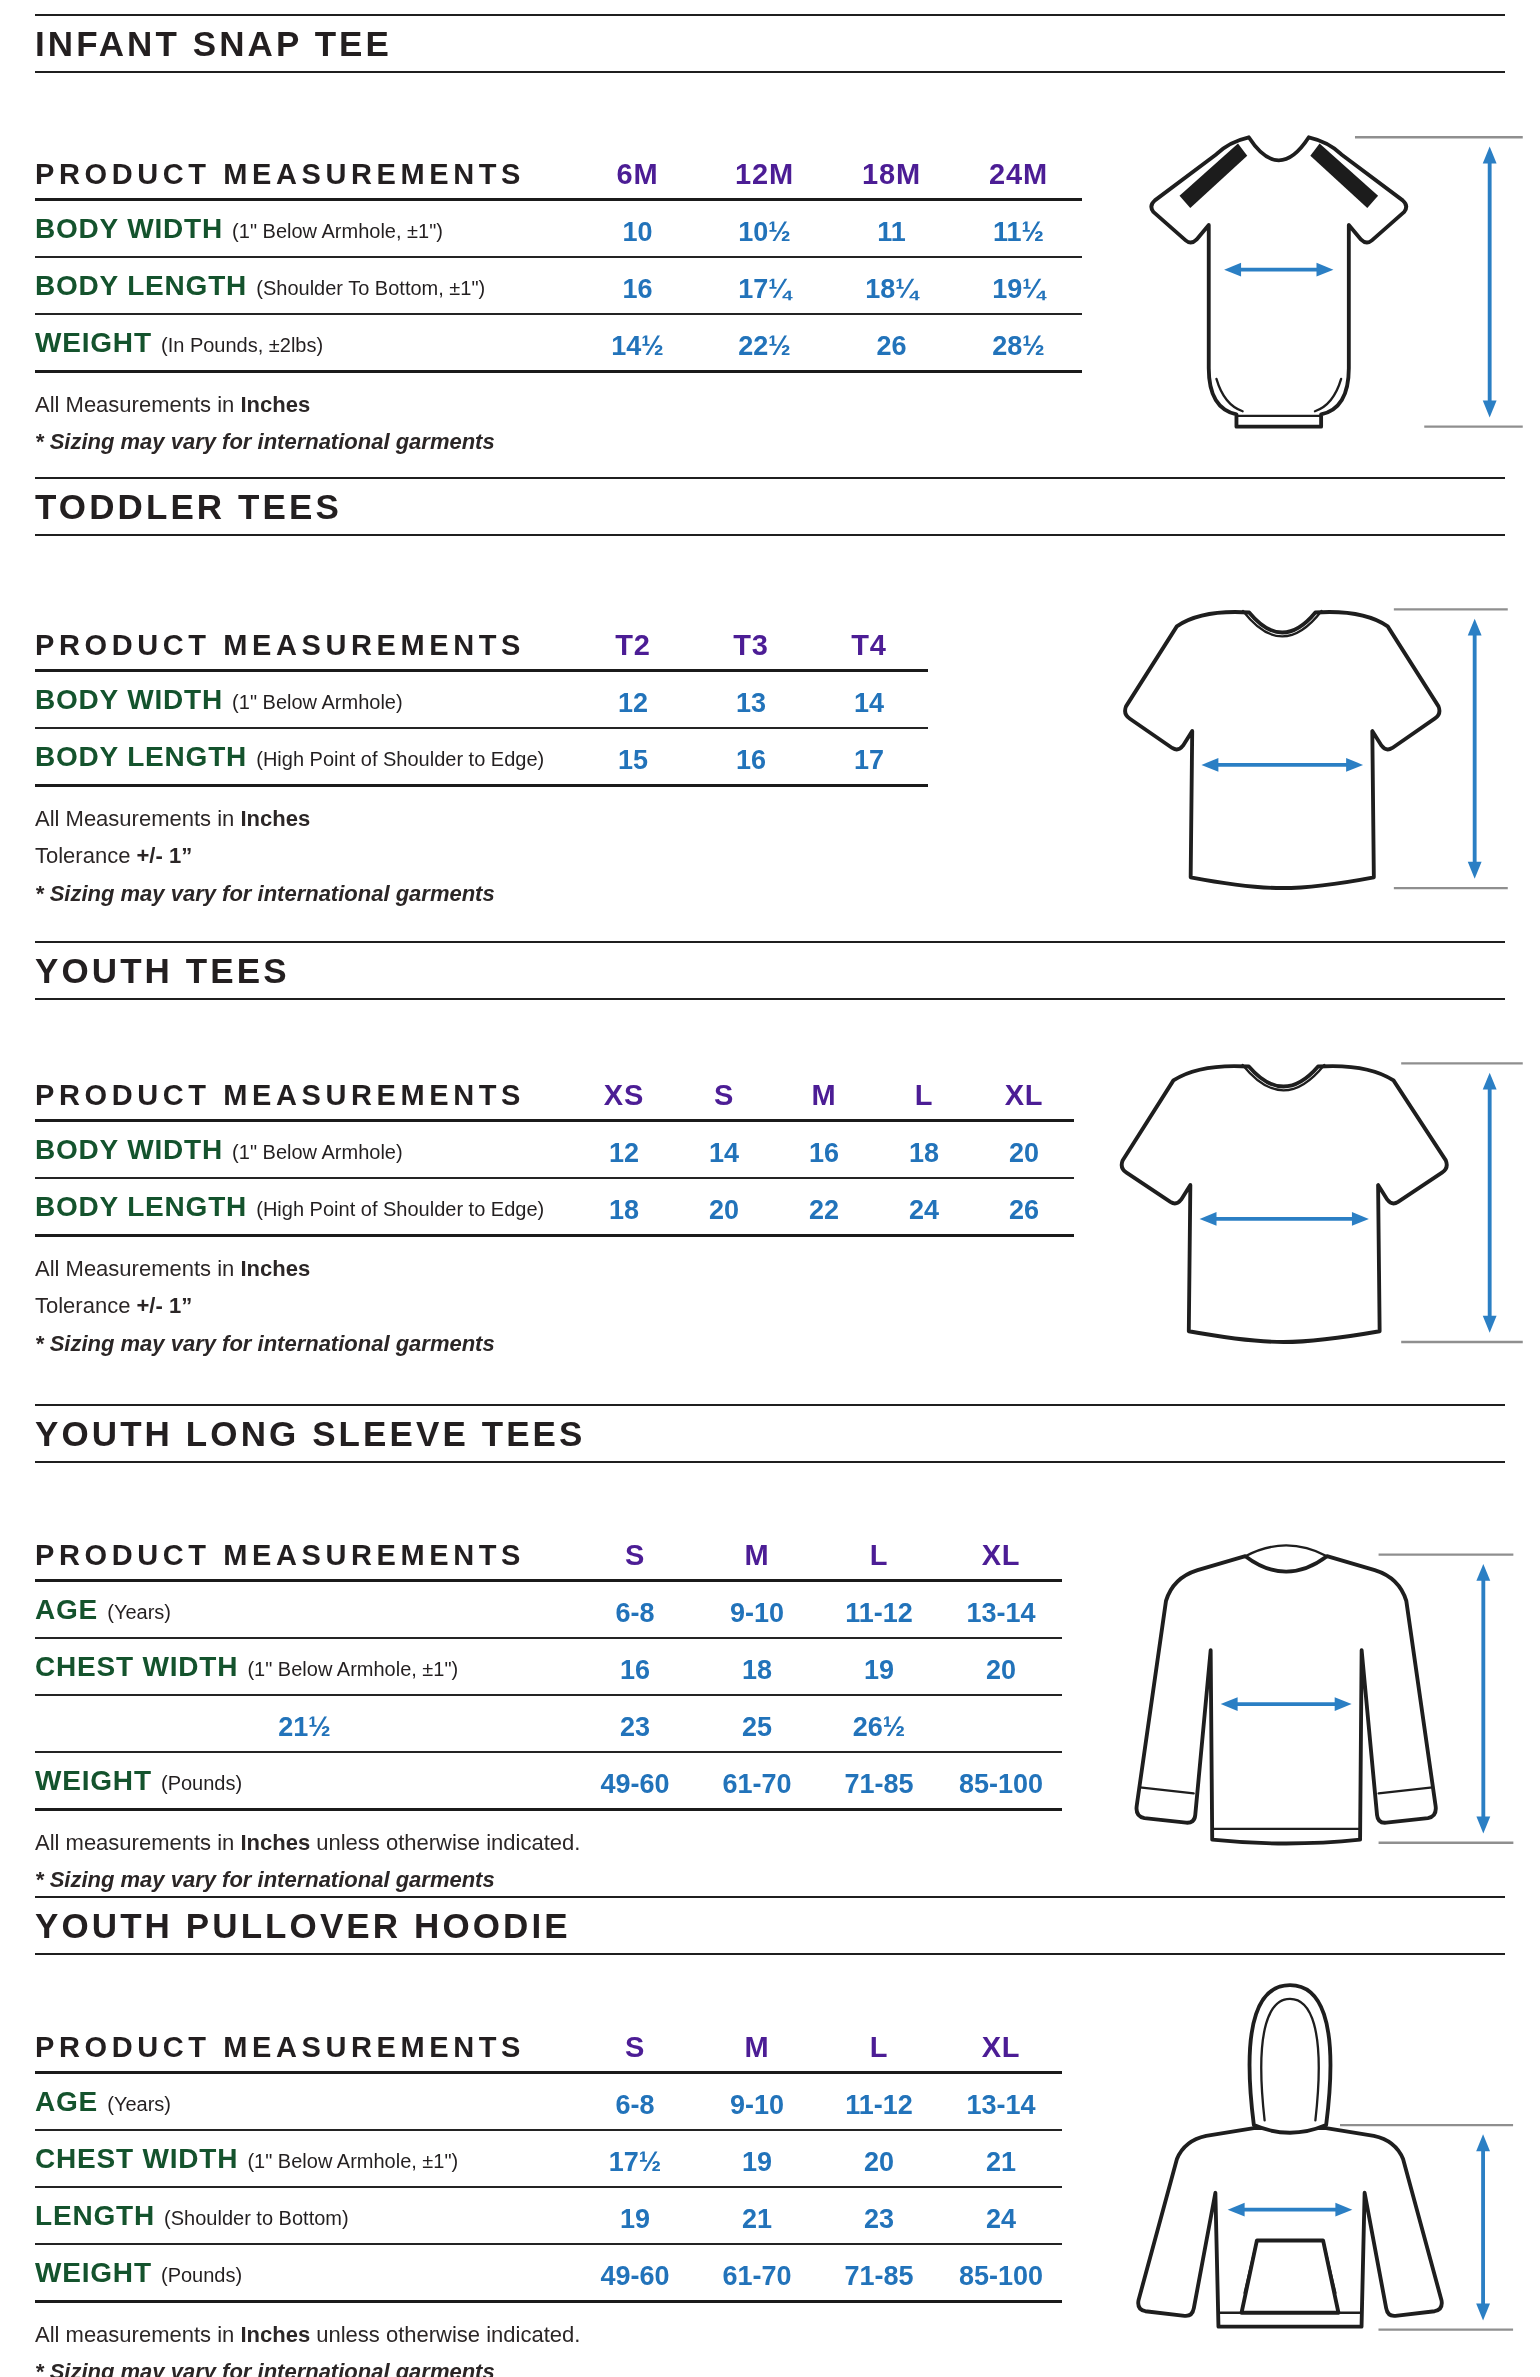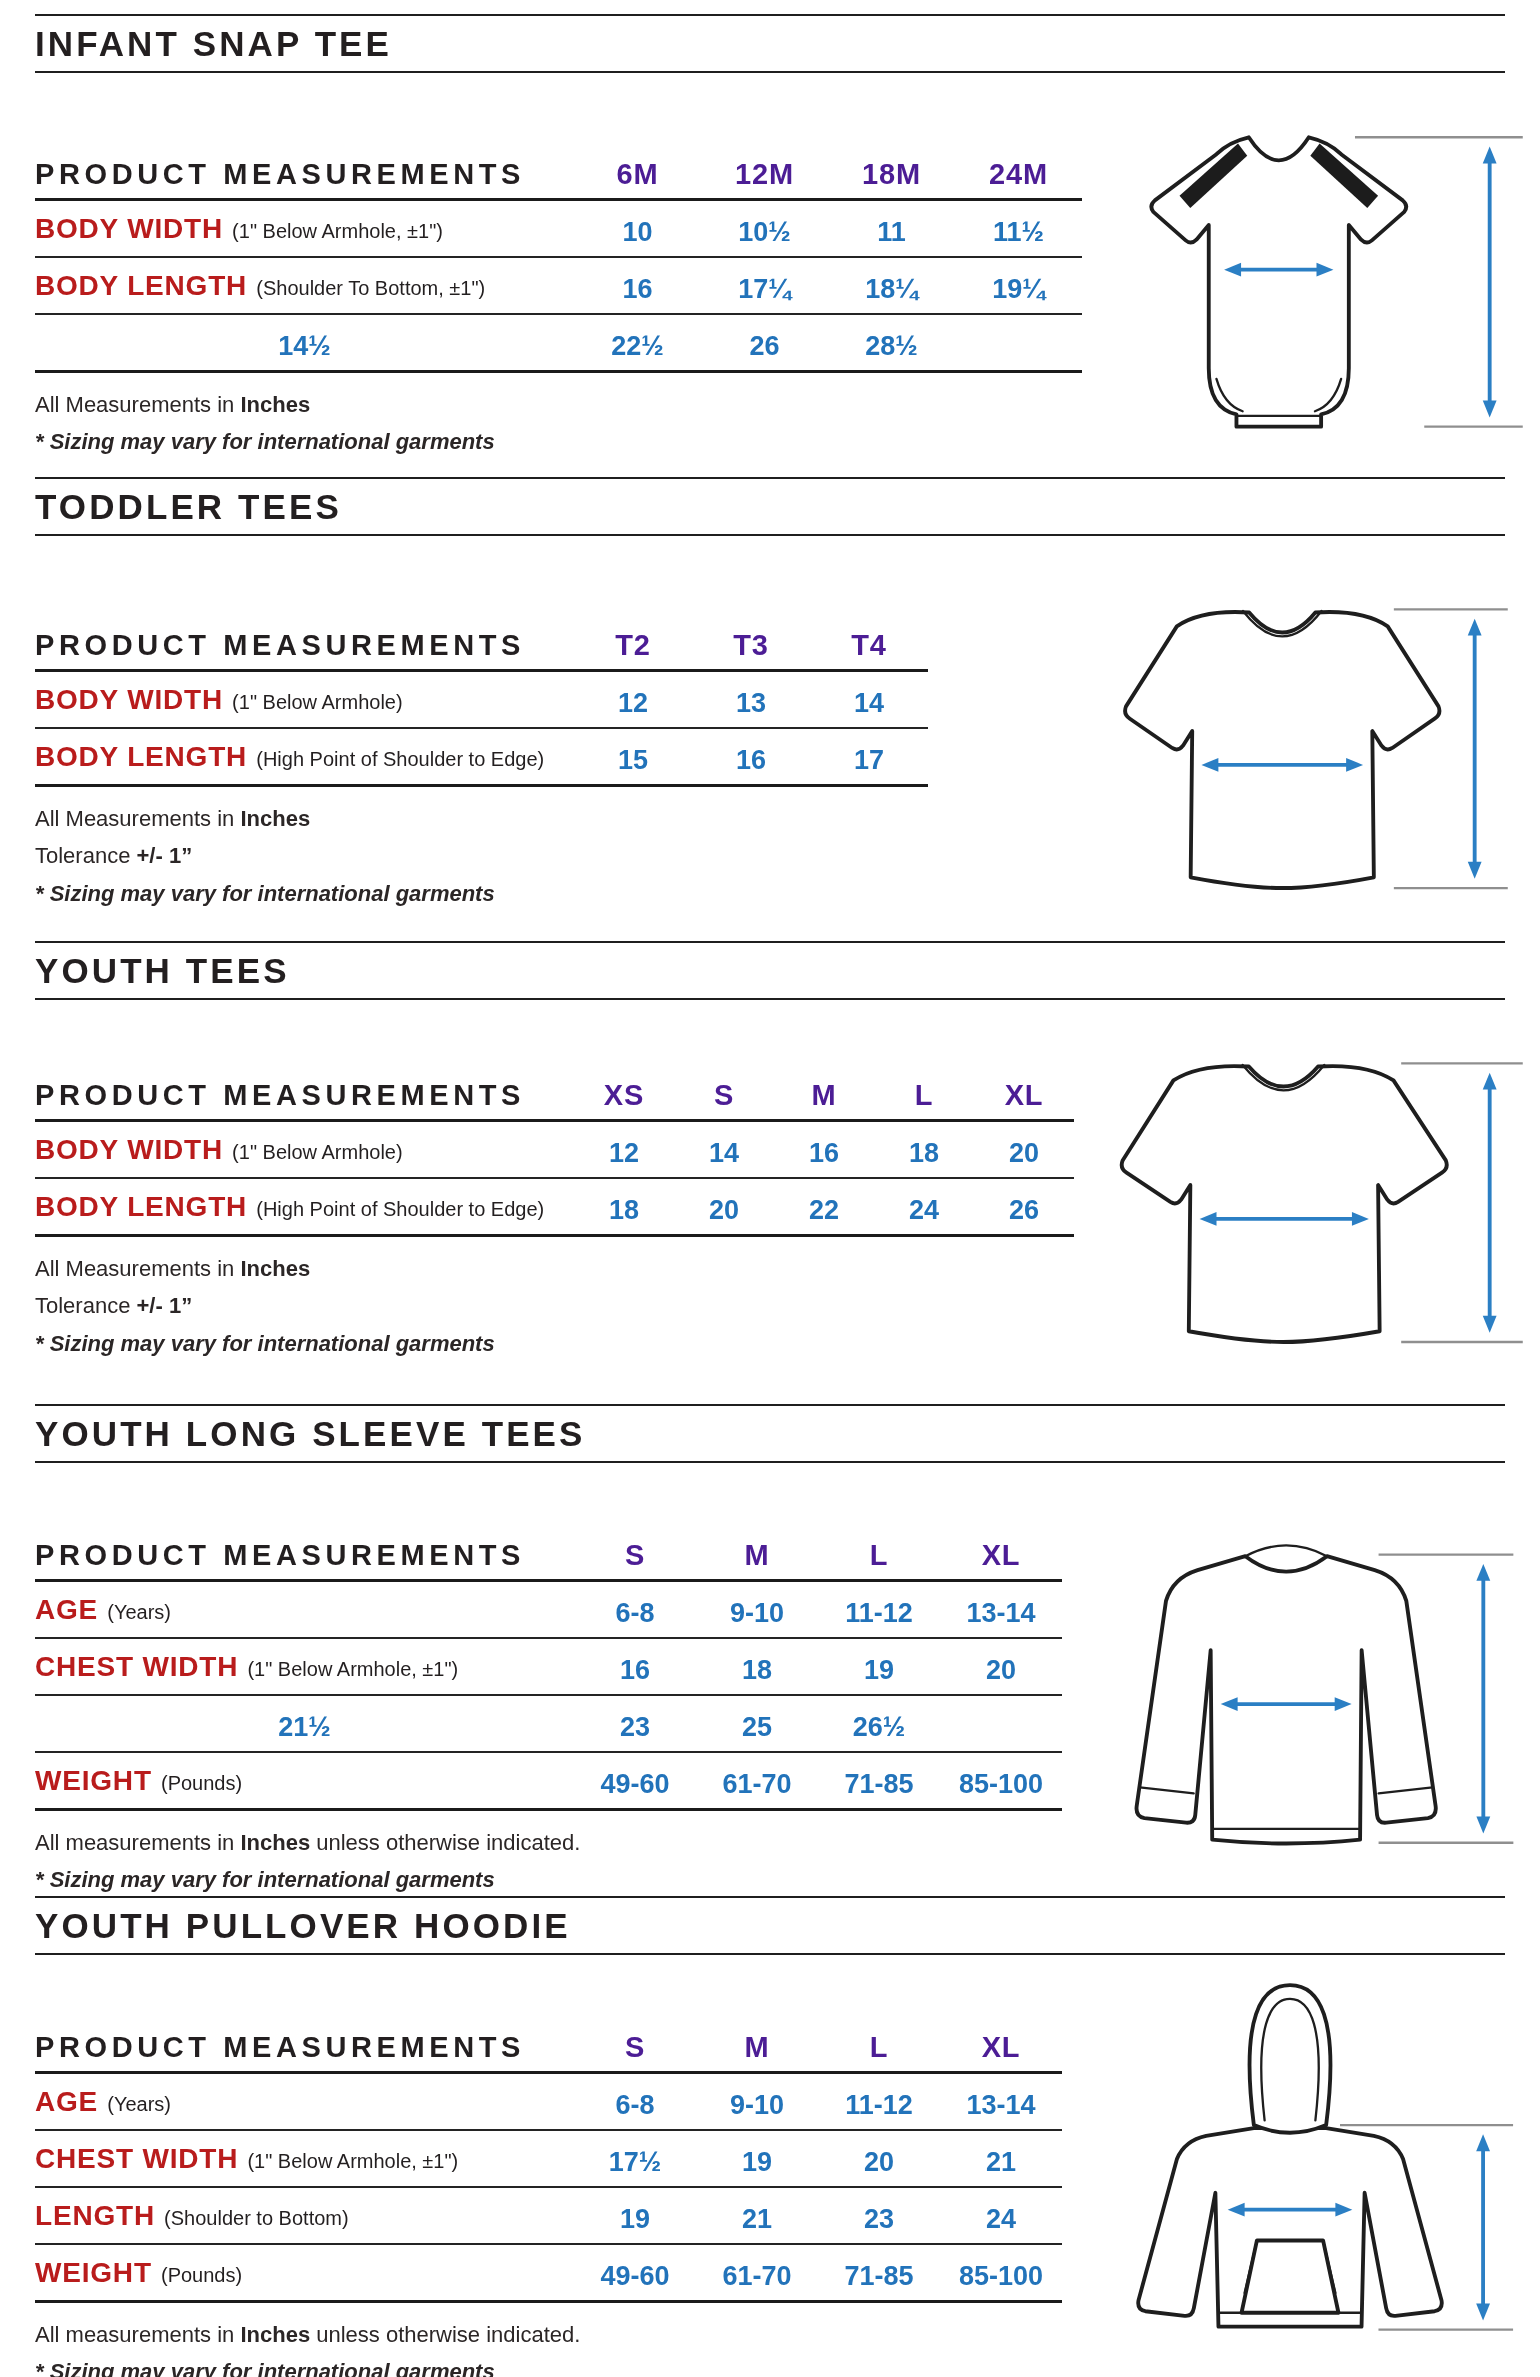--- a/index.html
+++ b/index.html
@@ -18,21 +18,21 @@
   .cols-s1 .t-row{grid-template-columns:539px repeat(4,127px);}
   .cols-s2 .t-row{grid-template-columns:539px repeat(3,118px);}
   .cols-s3 .t-row{grid-template-columns:539px repeat(5,100px);}
   .cols-s4 .t-row{grid-template-columns:539px repeat(4,122px);}
   .t-head{height:48px;border-bottom:3.1px solid #1b1b1b;}
   .t-data{height:55px;border-bottom:2.3px solid #242424;}
   .t-last{border-bottom:3.9px solid #1b1b1b;}
   .head-label{font-size:29px;font-weight:800;letter-spacing:4.6px;color:#231f20;}
   .head-col{font-size:29px;font-weight:800;text-align:center;letter-spacing:0.8px;color:#4c1d95;}
   .t-label-cell{white-space:nowrap;}
-  .row-label{color:#b91c1c;font-weight:800;font-size:28px;letter-spacing:0.8px;}
+  .row-label{color:#14532d;font-weight:800;font-size:28px;letter-spacing:0.8px;}
   .row-sublabel{color:#231f20;font-size:20px;margin-left:9.2px;}
   .val{color:#2273ba;font-weight:800;font-size:27px;text-align:center;margin-top:7px;}
 
   .notes{margin-top:18.5px;}
   .note-line{font-size:22px;margin-top:11.6px;color:#2b2626;}
   .note-line .b{font-weight:800;}
   .note-line .i{font-style:italic;font-weight:600;}
 
   .fig{position:absolute;}
   #fig1{left:1101px;top:108px;}
@@ -69,20 +69,21 @@
         <div class="val">11½</div>
       </div>
       <div class="t-row t-data">
         <div class="t-label-cell"><span class="row-label">BODY LENGTH</span><span class="row-sublabel">(Shoulder To Bottom, ±1")</span></div>
         <div class="val">16</div>
         <div class="val">17¼</div>
         <div class="val">18¼</div>
         <div class="val">19¼</div>
       </div>
       <div class="t-row t-data t-last">
+        <div class="t-label-cell"><span class="row-label">WEIGHT</span><span class="row-sublabel">(In Pounds, ±2lbs)</span></div>
         <div class="val">14½</div>
         <div class="val">22½</div>
         <div class="val">26</div>
         <div class="val">28½</div>
       </div>
     </div>
   <div class="notes">
       <div class="note-line"><span>All Measurements in </span><span class="b">Inches</span></div>
       <div class="note-line"><span class="i">* Sizing may vary for international garments</span></div>
     </div>

